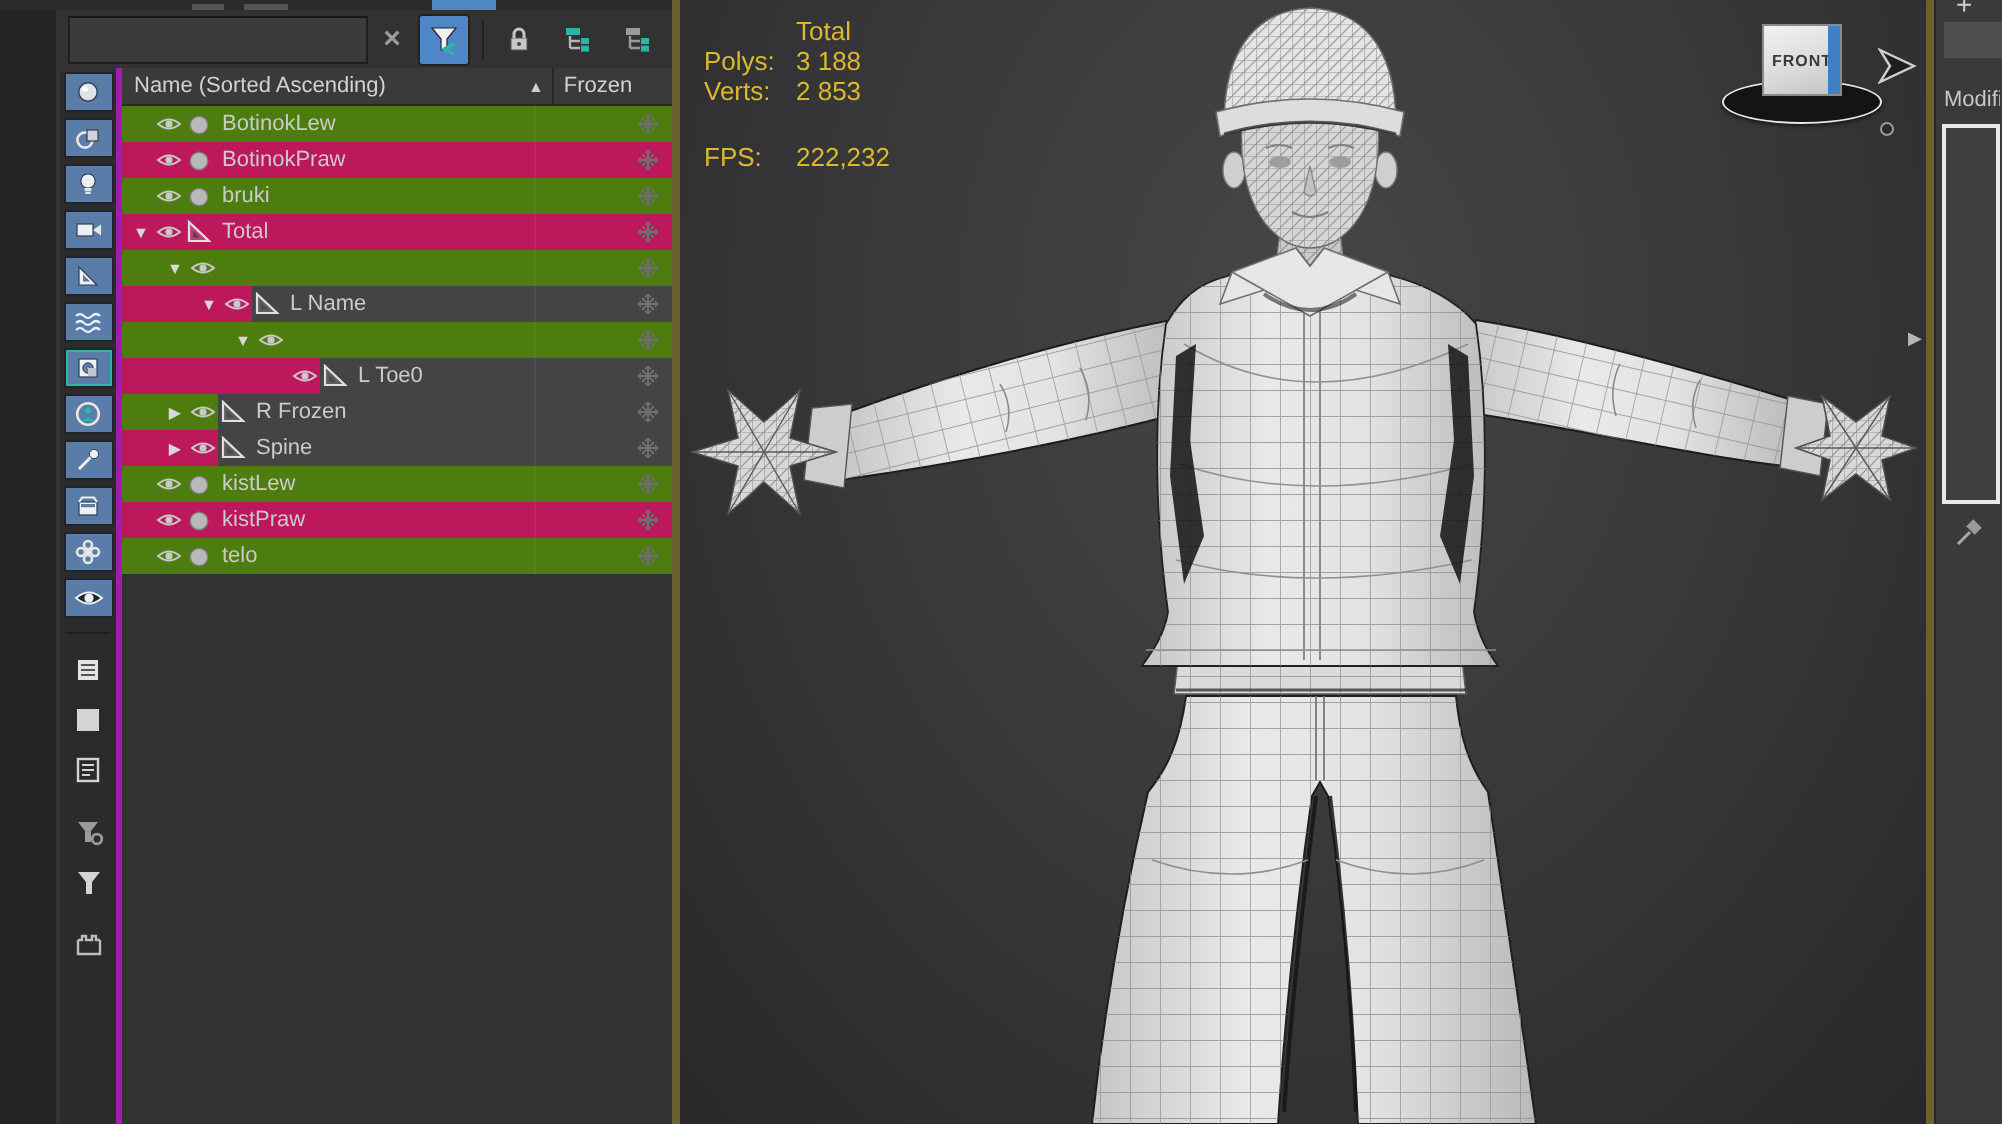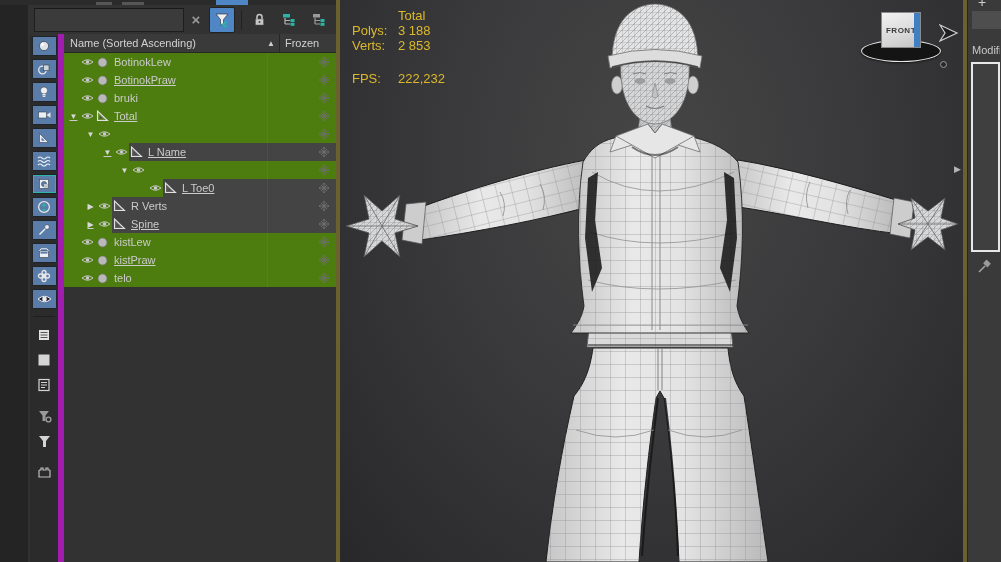--- a/index.html
+++ b/index.html
@@ -24,31 +24,31 @@
 
   .left-toolbar { position:absolute; left:2px; top:36px; width:28px; bottom:0; background:#2b2b2b;
                   display:flex; flex-direction:column; align-items:center; }
   .lt-btn { width:25px; height:20px; margin-bottom:3px; display:flex; align-items:center; justify-content:center;
             background:#5a7ca8; border:1px solid #20242a; border-radius:1px; }
   .lt-btn.teal-border { outline:1px solid #2cb5a4; outline-offset:-2px; }
   .lt-btn.plain { background:transparent; border:none; margin-top:2px; }
   .lt-gap { height:6px; }
   .lt-sep { width:22px; height:1px; background:#1f1f1f; margin:4px 0 6px 0; }
 
-  .list-area { position:absolute; left:30px; top:34px; right:0; bottom:0; background:#323232; border-left:6px solid #a21caf; }
+  .list-area { position:absolute; left:30px; top:34px; right:0; bottom:0; background:#323232; border-left:3px solid #a21caf; }
   .hdr { position:relative; height:19px; background:#3a3a3a; border-bottom:1px solid #272727;
          color:#d2d2d2; font-size:11px; display:flex; align-items:center; }
   .hdr .name-h { padding-left:6px; width:203px; white-space:nowrap; overflow:hidden; }
   .hdr .sort { color:#cfcfcf; font-size:8px; margin-right:4px; }
   .hdr .col-div { width:1px; height:19px; background:#272727; }
   .hdr .frozen-h { padding-left:5px; }
 
   .rows {}
   .row { position:relative; height:18px; display:flex; align-items:center; font-size:11px; color:#cbcbcb; }
-  .row.even { background:#4d7c0f; } .row.odd { background:#4d7c0f;text-decoration:underline; }
+  .row.even { background:#4d7c0f; } .row.odd { background:#be185d; }
   .row .indent { display:inline-block; height:1px; }
   .row .tri { width:13px; font-size:8px; color:#d8d8d8; text-align:center; flex:none; margin-left:3px; }
   .row .eye { width:15px; flex:none; display:flex; justify-content:center; }
   .row .tico { width:15px; flex:none; display:flex; justify-content:center; }
   .row .name-zone { display:flex; align-items:center; flex:1; height:18px; overflow:hidden; }
   .row.child .name-zone { background:#444444; }
   .row .label { padding-left:4px; white-space:nowrap; }
   .row .frozen-cell { position:absolute; right:0; top:0; width:69px; height:18px; border-left:1px solid rgba(255,255,255,0.05);
                       display:flex; align-items:center; justify-content:flex-end; padding-right:6px; }
 
@@ -463,21 +463,21 @@
         </svg>
       </span>
       <span class="name-zone">
 
         <span class="tico type-bone">
           <svg width="13" height="12" viewBox="0 0 13 12">
             <polygon points="1.5,10.5 11.5,10.5 1.5,1" fill="rgba(255,255,255,0.15)" stroke="#e0e0e0" stroke-width="1.1"></polygon>
             <polygon points="3.5,8.8 7,8.8 3.5,5.4" fill="#4a4a4a"></polygon>
           </svg>
         </span>
-        <span class="label">R Verts</span>
+        <span class="label">R Frozen</span>
       </span>
       <span class="frozen-cell">
         <svg width="12" height="12" viewBox="0 0 12 12">
           <path d="M6,1 V11 M1,6 H11 M3,3 L9,9 M9,3 L3,9" stroke="#6f6f6f" stroke-width="1"></path>
           <path d="M6,1 L4.6,2.6 M6,1 L7.4,2.6 M6,11 L4.6,9.4 M6,11 L7.4,9.4 M1,6 L2.6,4.6 M1,6 L2.6,7.4 M11,6 L9.4,4.6 M11,6 L9.4,7.4" stroke="#6f6f6f" stroke-width="0.8" fill="none"></path>
         </svg>
       </span>
     </div>
 
     <div class="row odd child">

